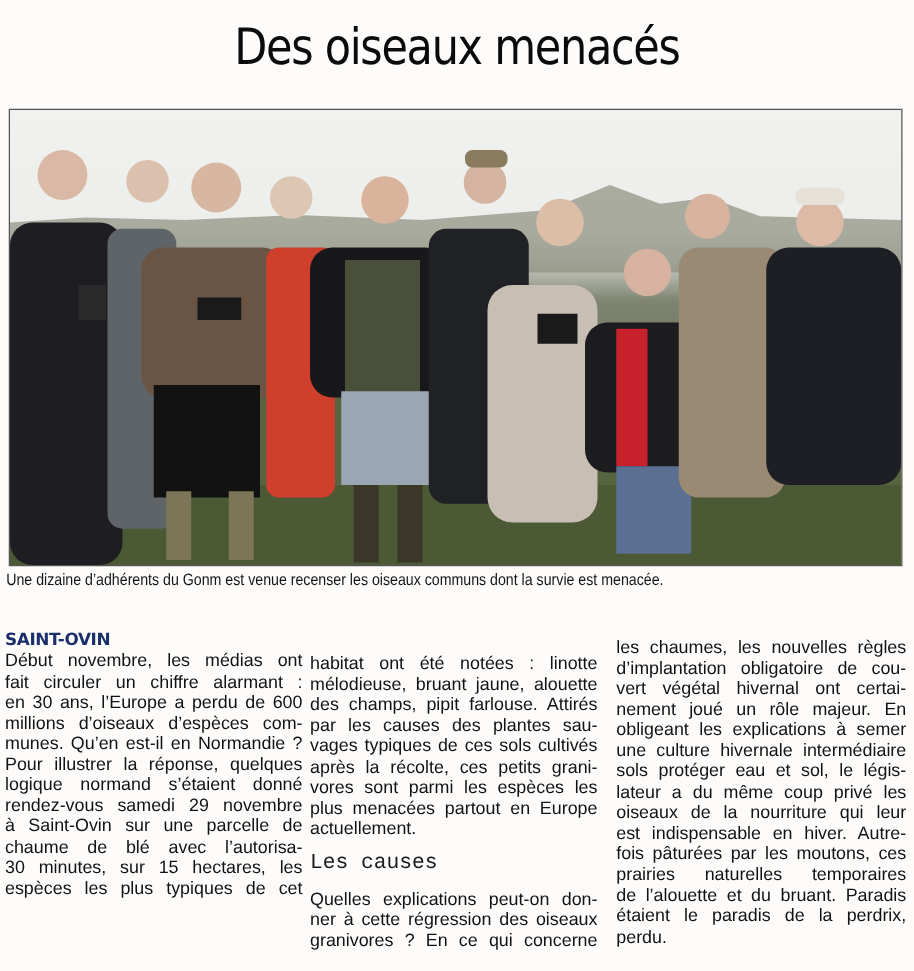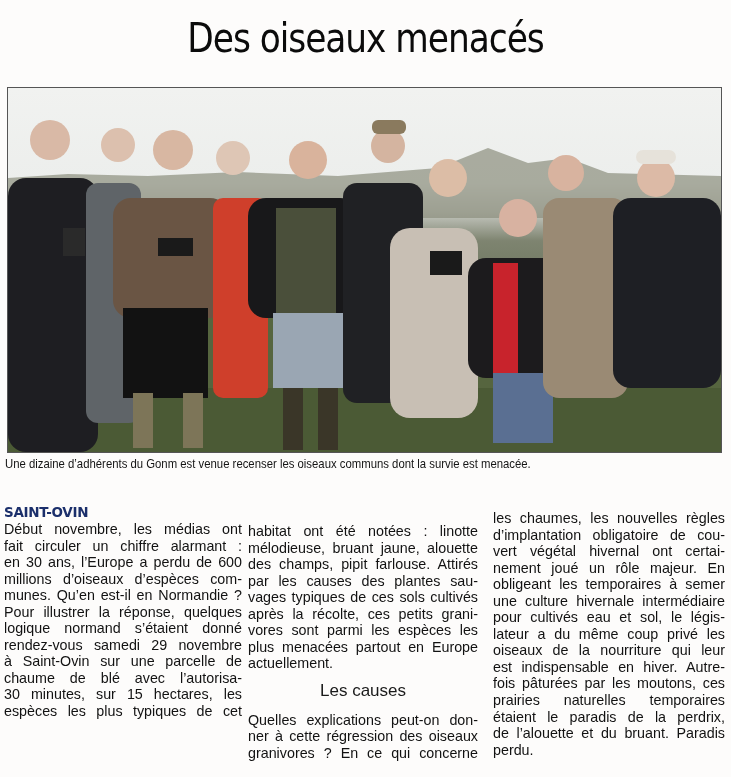--- a/index.html
+++ b/index.html
@@ -52,22 +52,22 @@
   .col3 { left: 493px; width: 232px; top: 510px; }
   .dateline {
     font-family: "DejaVu Sans", sans-serif;
     font-weight: bold; font-size: 13.5px;
     color: #1b2f6b;
     letter-spacing: -0.3px;
     line-height: 18px;
     display: block;
   }
   .subhead {
-    display: block; text-align: center;
-    font-family: Liberation Sans, sans-serif;
+    display: block; 
+    font-family: Liberation Mono, monospace;
     font-size: 17px; font-weight: normal;
     margin: 10px 0 12px 0;
     line-height: 18px;
     color: #1a1a1a;
   }
 </style>
 </head>
 <body>
 
 <h1 class="headline">Des oiseaux menacés</h1>
@@ -168,25 +168,25 @@
     <span class="line">granivores ? En ce qui concerne</span>
   </p>
 </div>
 
 <div class="col col3">
   <p>
     <span class="line">les chaumes, les nouvelles règles</span>
     <span class="line">d’implantation obligatoire de cou-</span>
     <span class="line">vert végétal hivernal ont certai-</span>
     <span class="line">nement joué un rôle majeur. En</span>
-    <span class="line">obligeant les temporaires à semer</span>
+    <span class="line">obligeant les explications à semer</span>
     <span class="line">une culture hivernale intermédiaire</span>
-    <span class="line">pour cultivés eau et sol, le légis-</span>
+    <span class="line">sols protéger eau et sol, le légis-</span>
     <span class="line">lateur a du même coup privé les</span>
     <span class="line">oiseaux de la nourriture qui leur</span>
     <span class="line">est indispensable en hiver. Autre-</span>
     <span class="line">fois pâturées par les moutons, ces</span>
     <span class="line">prairies naturelles temporaires</span>
+    <span class="line">de l’alouette et du bruant. Paradis</span>
     <span class="line">étaient le paradis de la perdrix,</span>
-    <span class="line">de l’alouette et du bruant. Paradis</span>
     <span class="line last">perdu.</span>
   </p>
 </div>
 
 </body></html>

